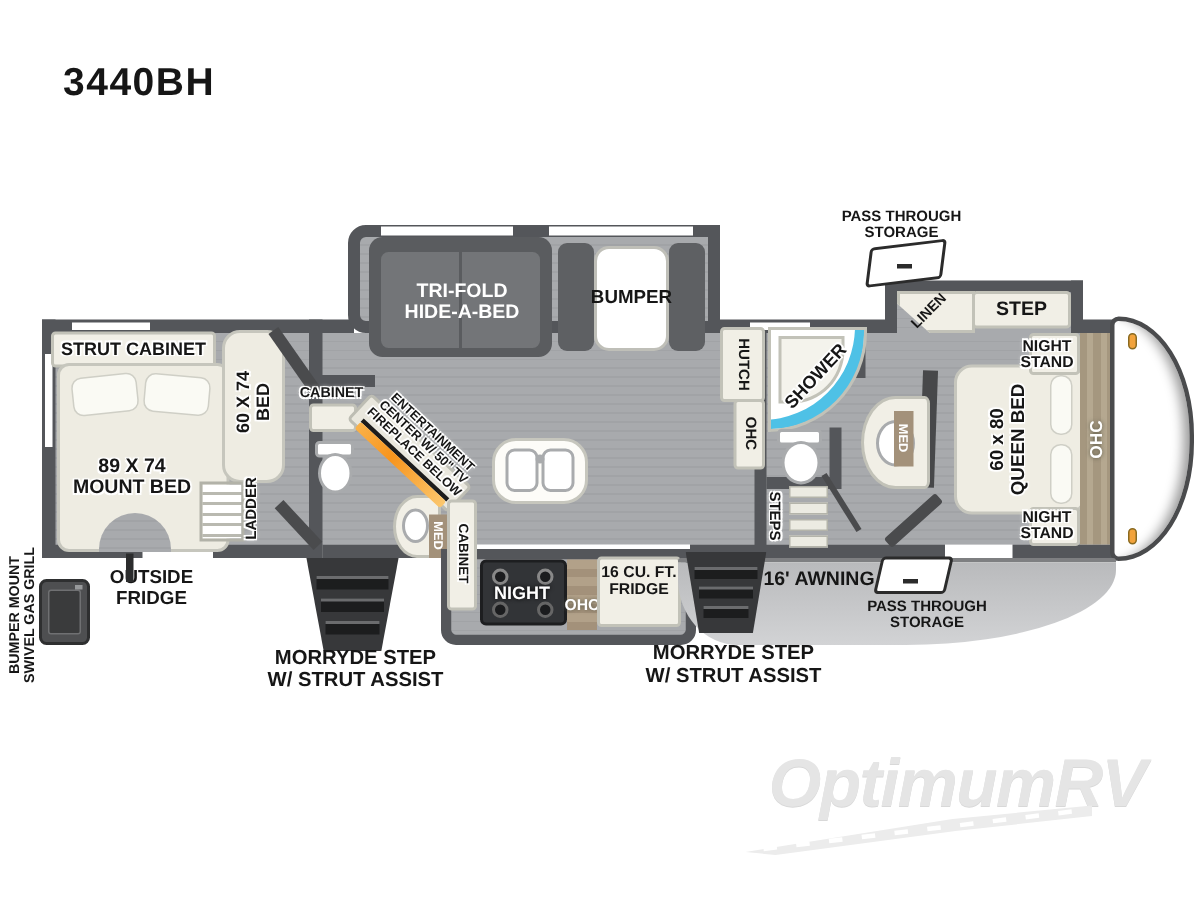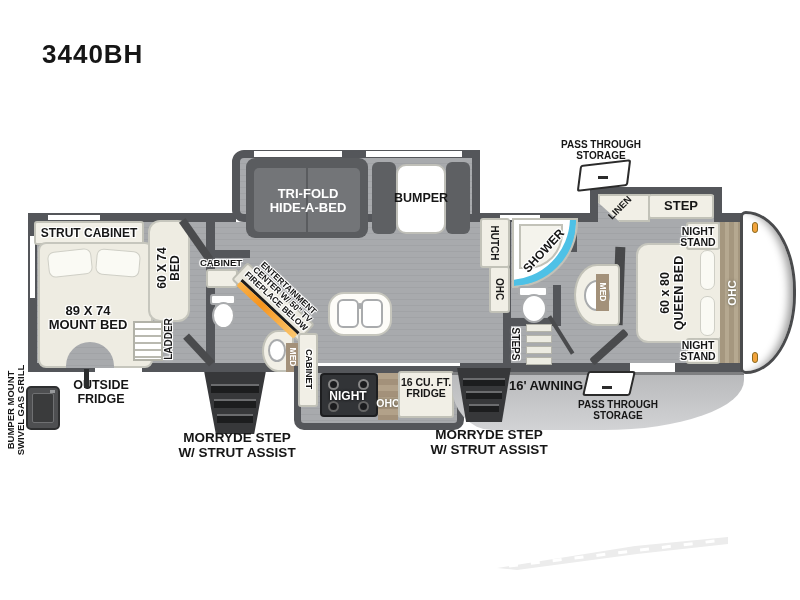--- a/index.html
+++ b/index.html
@@ -230,18 +230,20 @@
   <div class="a" style="left:84px;top:369px;width:5px;height:19px;background:#2b2c2d;"></div>
   <div class="a" style="left:26px;top:386px;width:34px;height:44px;background:#4e4f51;border:2px solid #2e2f30;border-radius:5px;">
     <div class="a" style="left:4px;top:5px;width:22px;height:30px;background:#3a3b3c;border:1px solid #6f7072;border-radius:2px;"></div>
     <div class="a" style="left:22px;top:2px;width:5px;height:3px;background:#97999b;"></div>
   </div>
   <div class="a lbl rm90" style="left:16px;top:410px;font-size:9.5px;">
     <div>BUMPER MOUNT</div>
       <div>SWIVEL GAS GRILL</div>
   </div>
 
+  <div class="a" style="left:488px;top:496px;width:300px;height:50px;font-style:italic;font-weight:bold;font-size:45px;
+              color:#e5e5e5;text-align:center;letter-spacing:-1px;text-shadow:0 1px 0 #d8d8d8;">OptimumRV</div>
   <svg class="a" style="left:495px;top:534px;" width="235" height="36" viewBox="0 0 235 36">
     <path d="M2 34 L140 12 L233 3 L233 10 L142 20 L22 36 Z" fill="#ececec"></path>
     <path d="M14 32 L228 6" stroke="#ffffff" stroke-width="3" stroke-dasharray="9 13" fill="none"></path>
   </svg>
 
 </div>
 
 </body></html>

